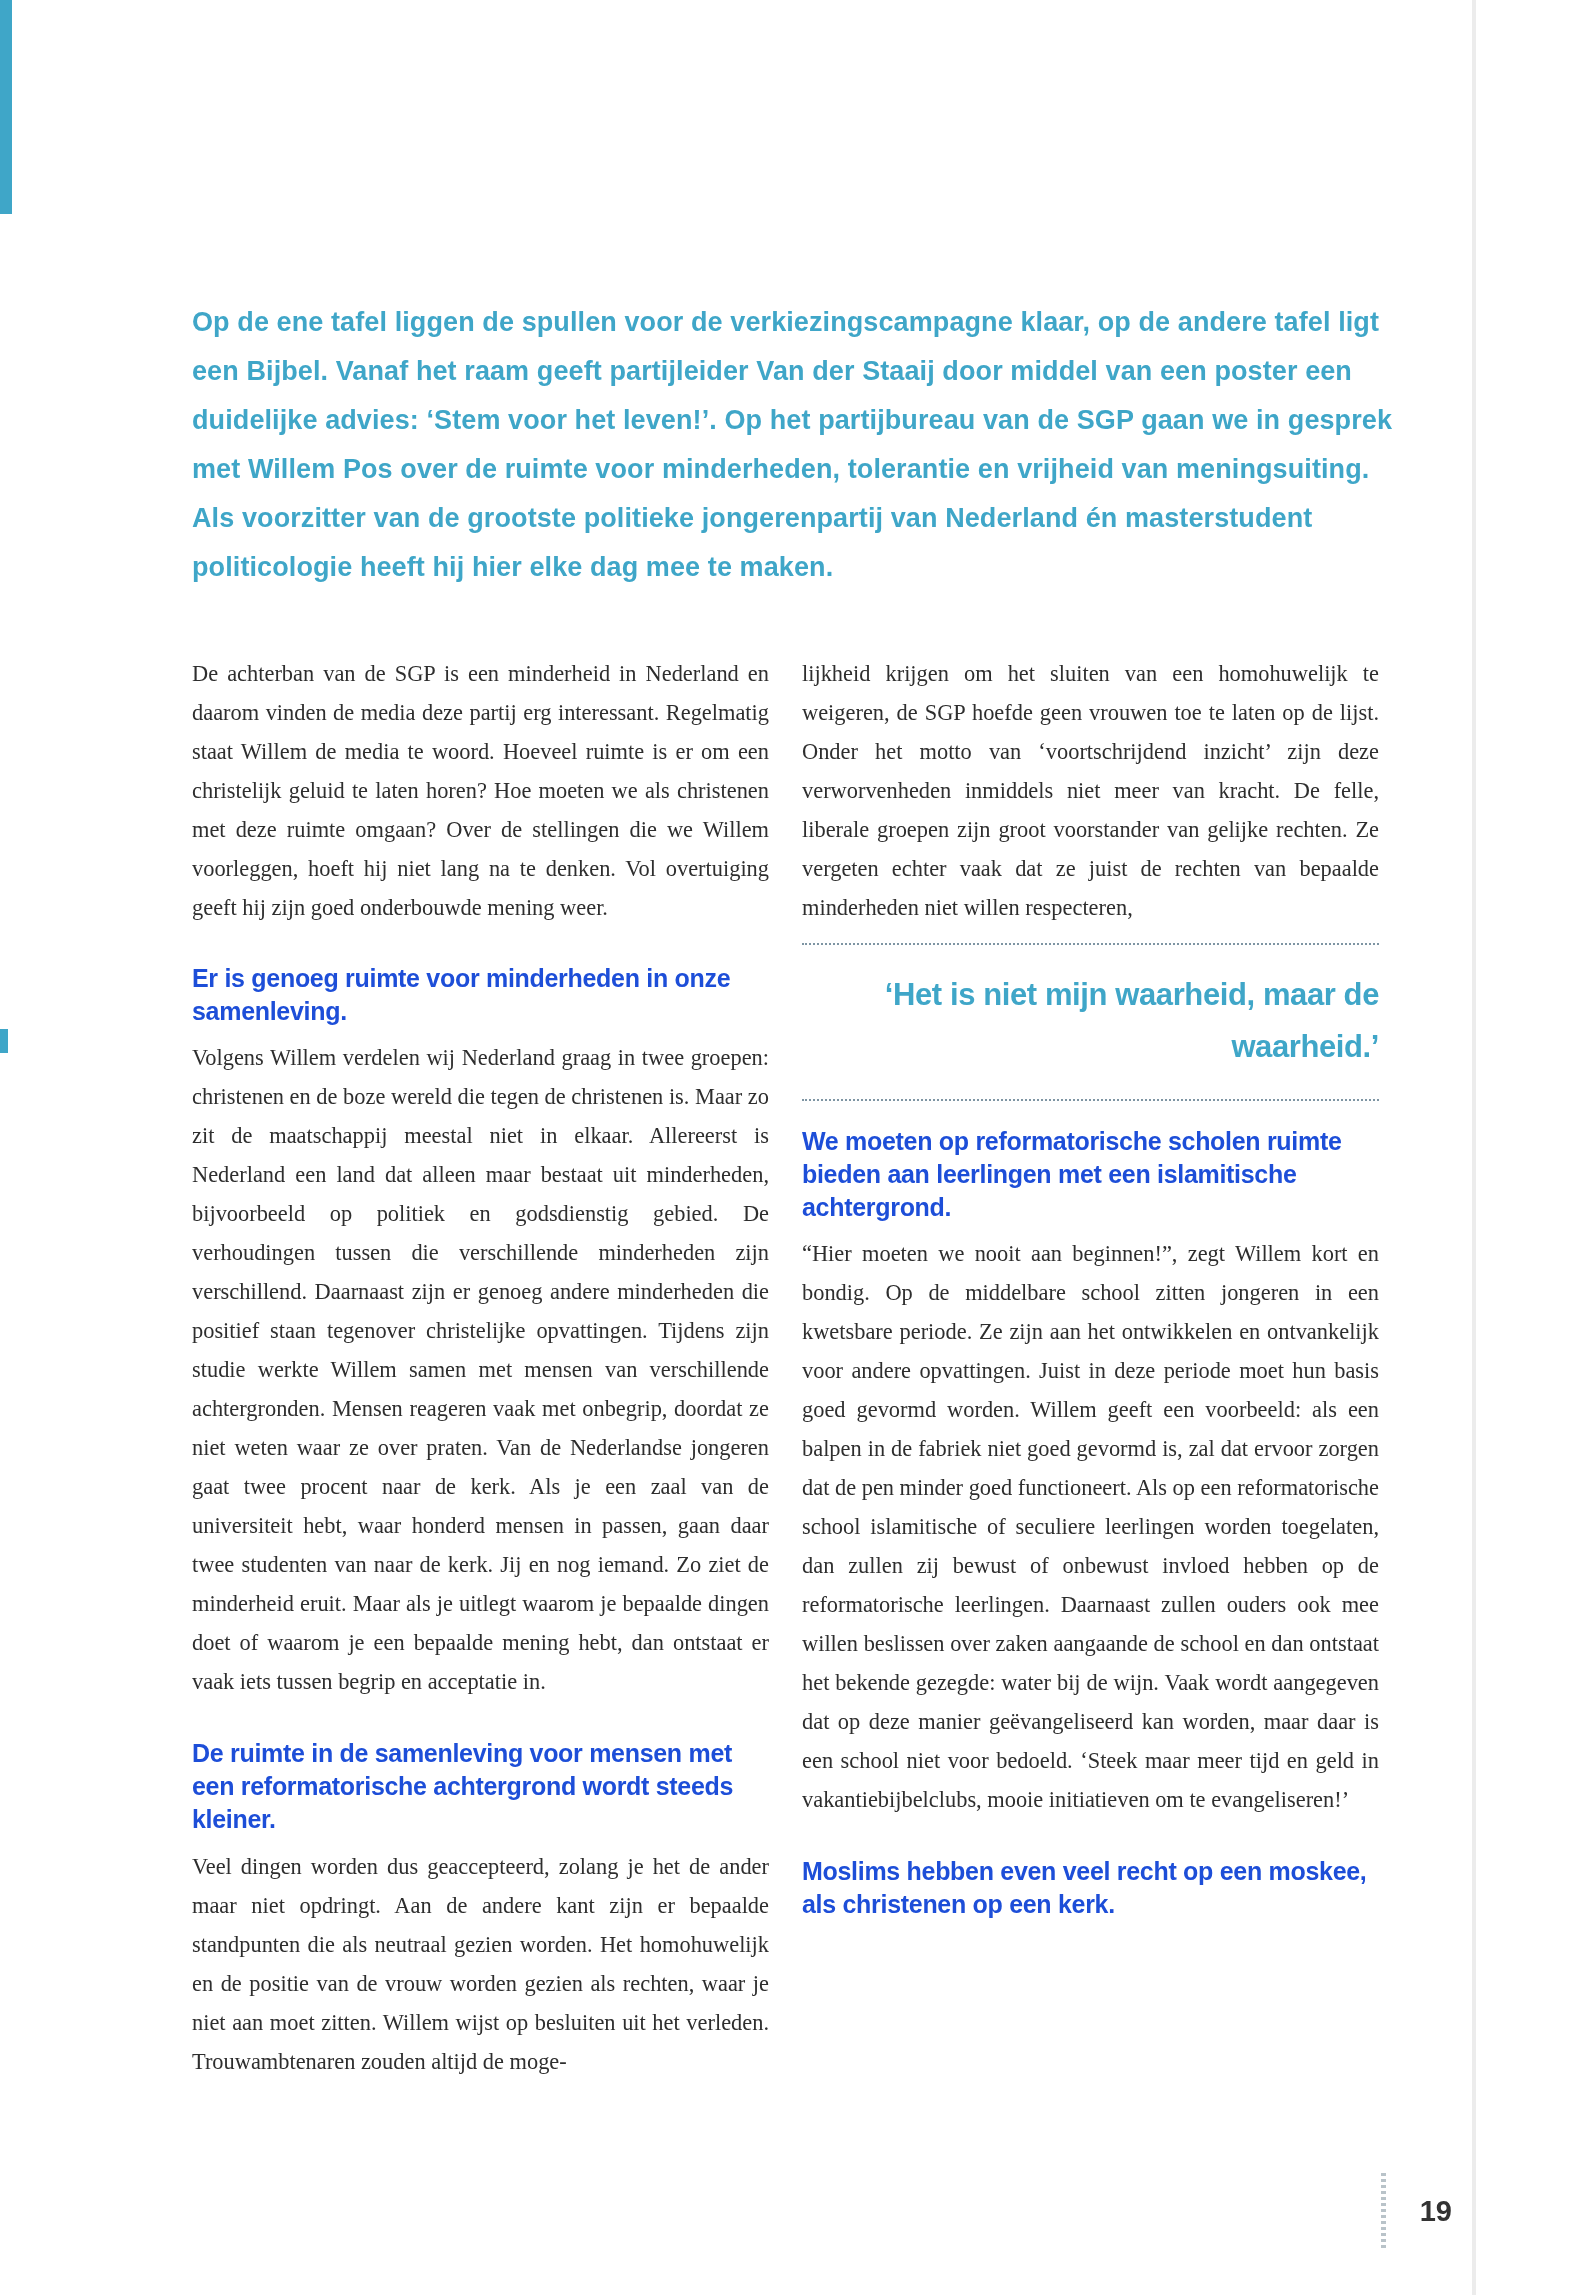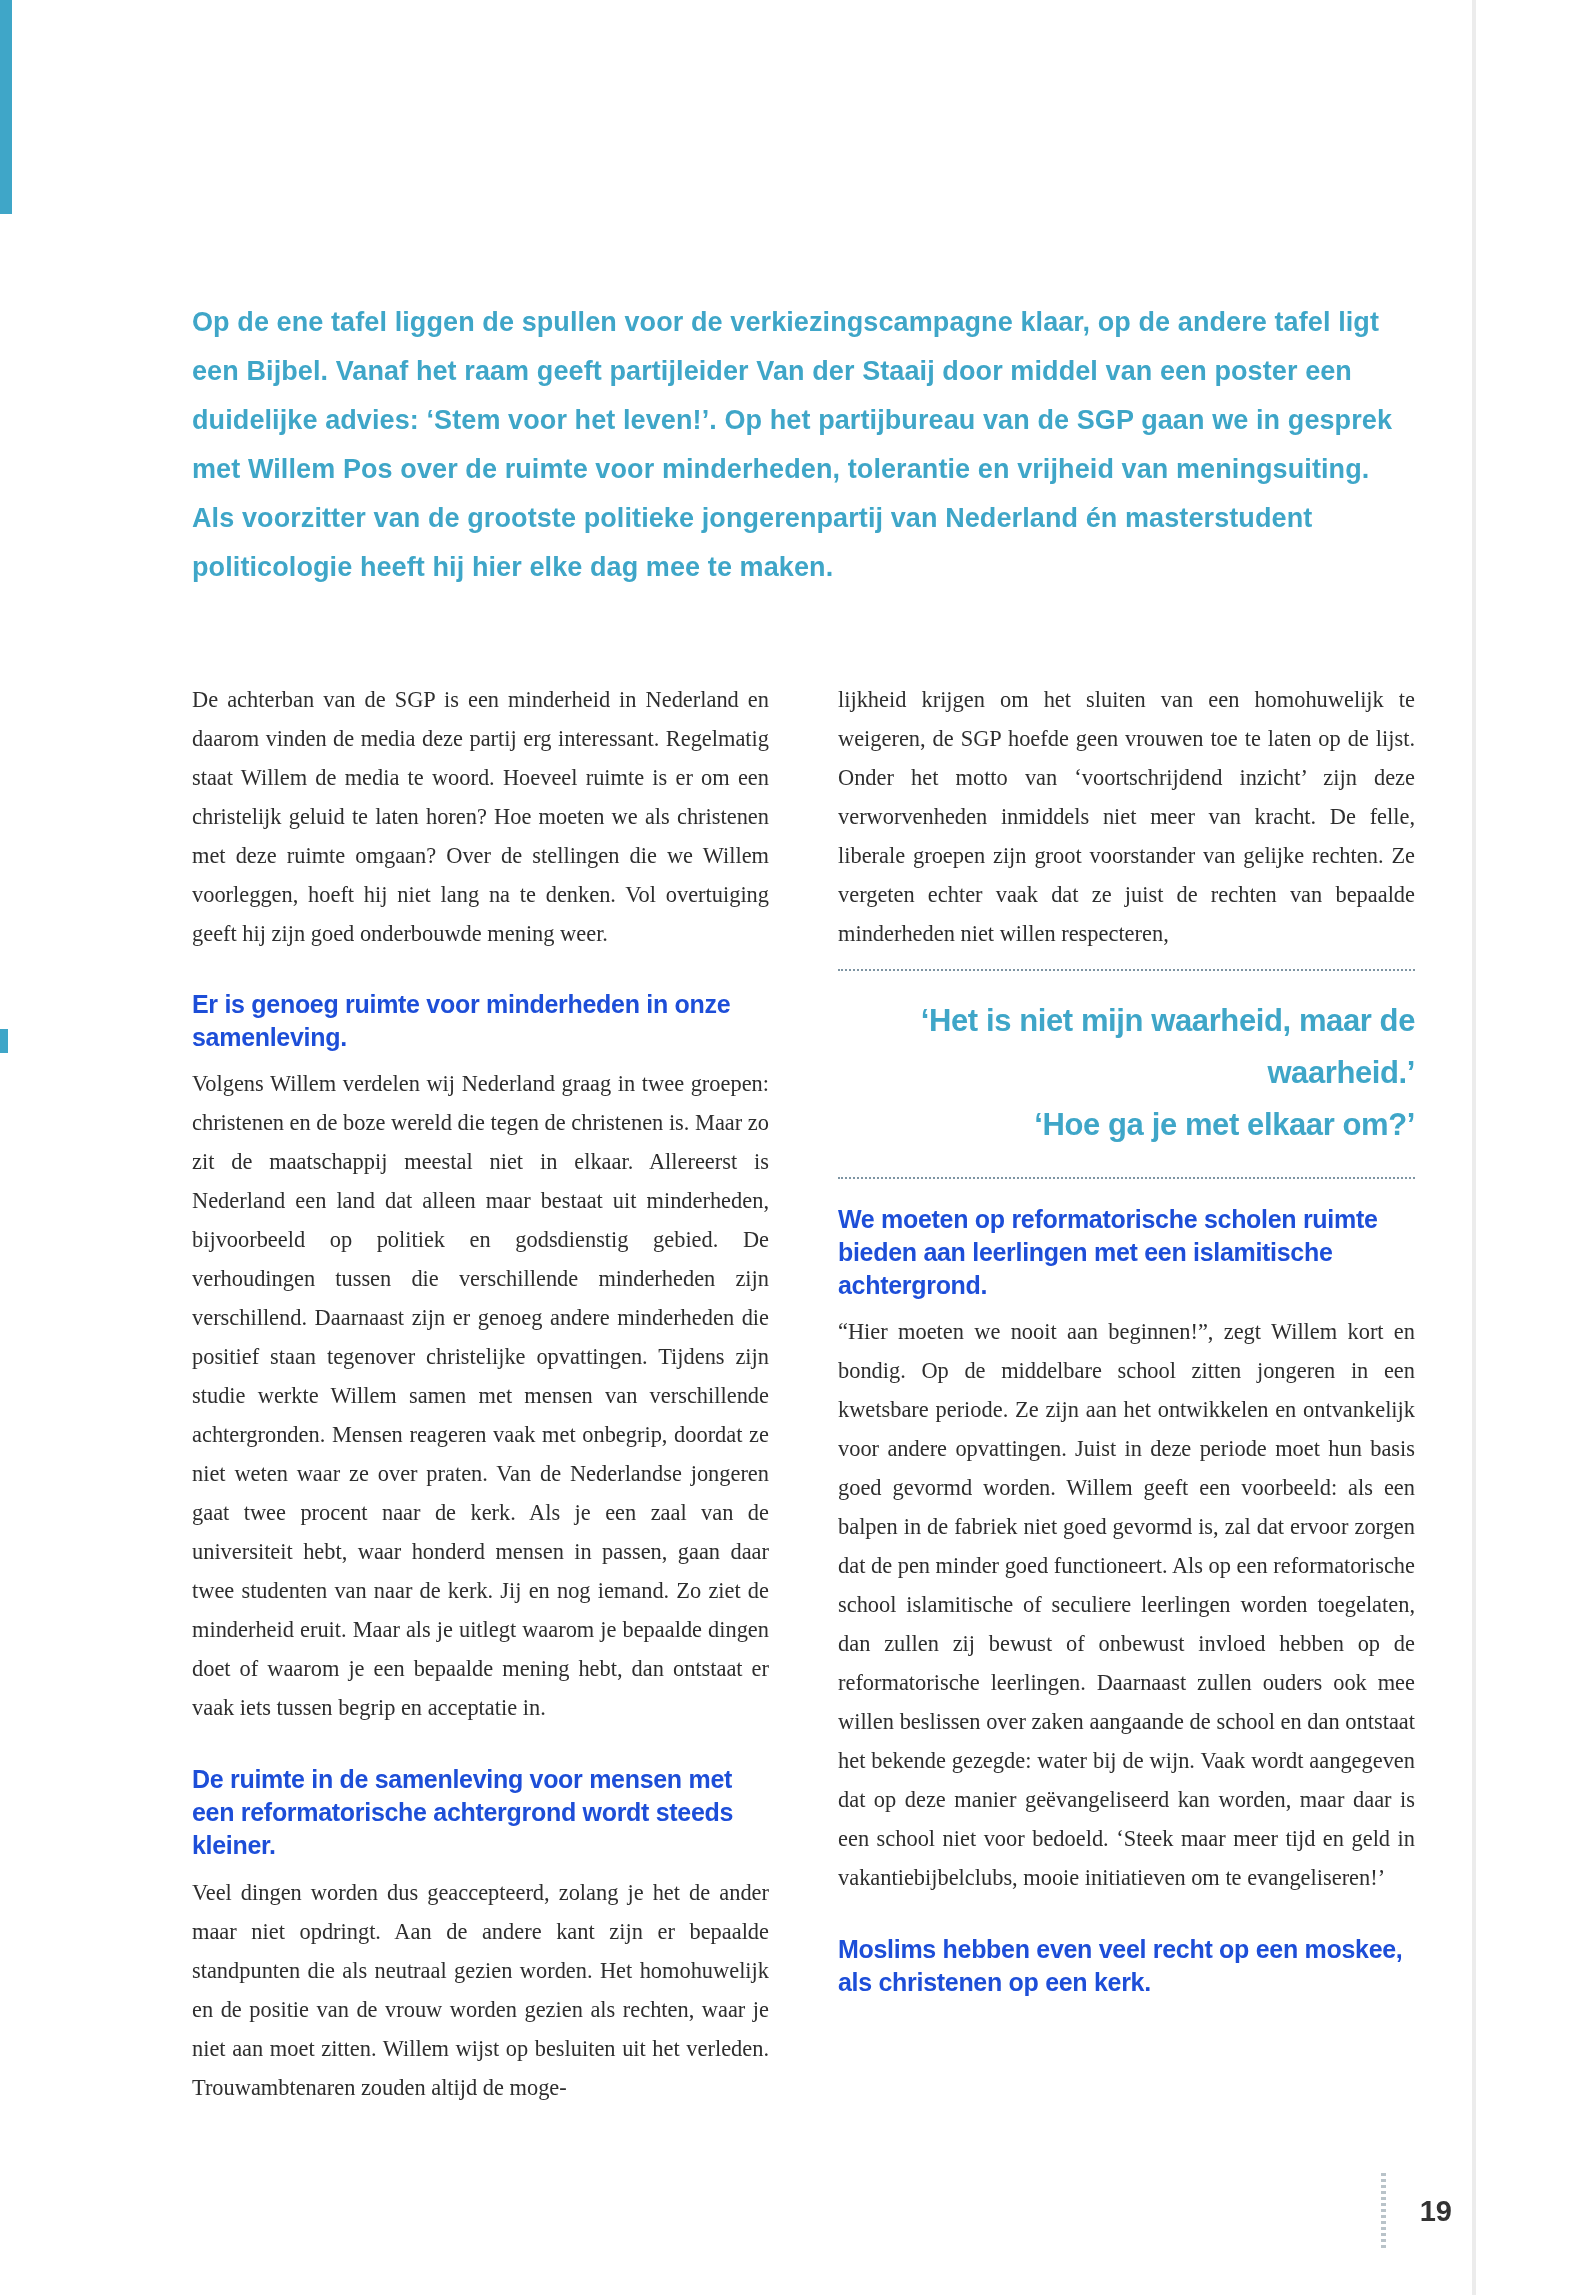--- a/index.html
+++ b/index.html
@@ -46,23 +46,23 @@
   .intro {
     font-family: "Liberation Sans", "DejaVu Sans", sans-serif;
     font-weight: 700;
     font-size: 27px;
     line-height: 49px;
     color: #3fa6c8;
     letter-spacing: 0.1px;
   }
 
   .columns {
-    margin-top: 88px;
+    margin-top: 62px;
     display: flex;
-    gap: 69px;
+    gap: 33px;
   }
   .col {
     width: 577px;
     flex: 0 0 577px;
   }
 
   .body-par {
     font-size: 22.4px;
     line-height: 39px;
     color: #2e2e2e;
@@ -148,21 +148,20 @@
         <h3 class="sub-heading">De ruimte in de samenleving voor mensen met een reformatorische achtergrond wordt steeds kleiner.</h3>
 
         <p class="body-par">Veel dingen worden dus geaccepteerd, zolang je het de ander maar niet opdringt. Aan de andere kant zijn er bepaalde standpunten die als neutraal gezien worden. Het homohuwelijk en de positie van de vrouw worden gezien als rechten, waar je niet aan moet zitten. Willem wijst op besluiten uit het verleden. Trouwambtenaren zouden altijd de moge-</p>
       </div>
 
       <div class="col">
         <p class="body-par">lijkheid krijgen om het sluiten van een homohuwelijk te weigeren, de SGP hoefde geen vrouwen toe te laten op de lijst. Onder het motto van ‘voortschrijdend inzicht’ zijn deze verworvenheden inmiddels niet meer van kracht. De felle, liberale groepen zijn groot voorstander van gelijke rechten. Ze vergeten echter vaak dat ze juist de rechten van bepaalde minderheden niet willen respecteren,</p>
 
         <div class="pull-quote">
           <div class="q-line">‘Het is niet mijn waarheid, maar de waarheid.’</div>
-          <div class="q-line">‘Hoe ga je met elkaar om?’</div>
         </div>
 
         <h3 class="sub-heading" style="margin-top:12px;">We moeten op reformatorische scholen ruimte bieden aan leerlingen met een islamitische achtergrond.</h3>
 
         <p class="body-par">“Hier moeten we nooit aan beginnen!”, zegt Willem kort en bondig. Op de middelbare school zitten jongeren in een kwetsbare periode. Ze zijn aan het ontwikkelen en ontvankelijk voor andere opvattingen. Juist in deze periode moet hun basis goed gevormd worden. Willem geeft een voorbeeld: als een balpen in de fabriek niet goed gevormd is, zal dat ervoor zorgen dat de pen minder goed functioneert. Als op een reformatorische school islamitische of seculiere leerlingen worden toegelaten, dan zullen zij bewust of onbewust invloed hebben op de reformatorische leerlingen. Daarnaast zullen ouders ook mee willen beslissen over zaken aangaande de school en dan ontstaat het bekende gezegde: water bij de wijn. Vaak wordt aangegeven dat op deze manier geëvangeliseerd kan worden, maar daar is een school niet voor bedoeld. ‘Steek maar meer tijd en geld in vakantiebijbelclubs, mooie initiatieven om te evangeliseren!’</p>
 
         <h3 class="sub-heading">Moslims hebben even veel recht op een moskee, als christenen op een kerk.</h3>
 
       </div>
 

